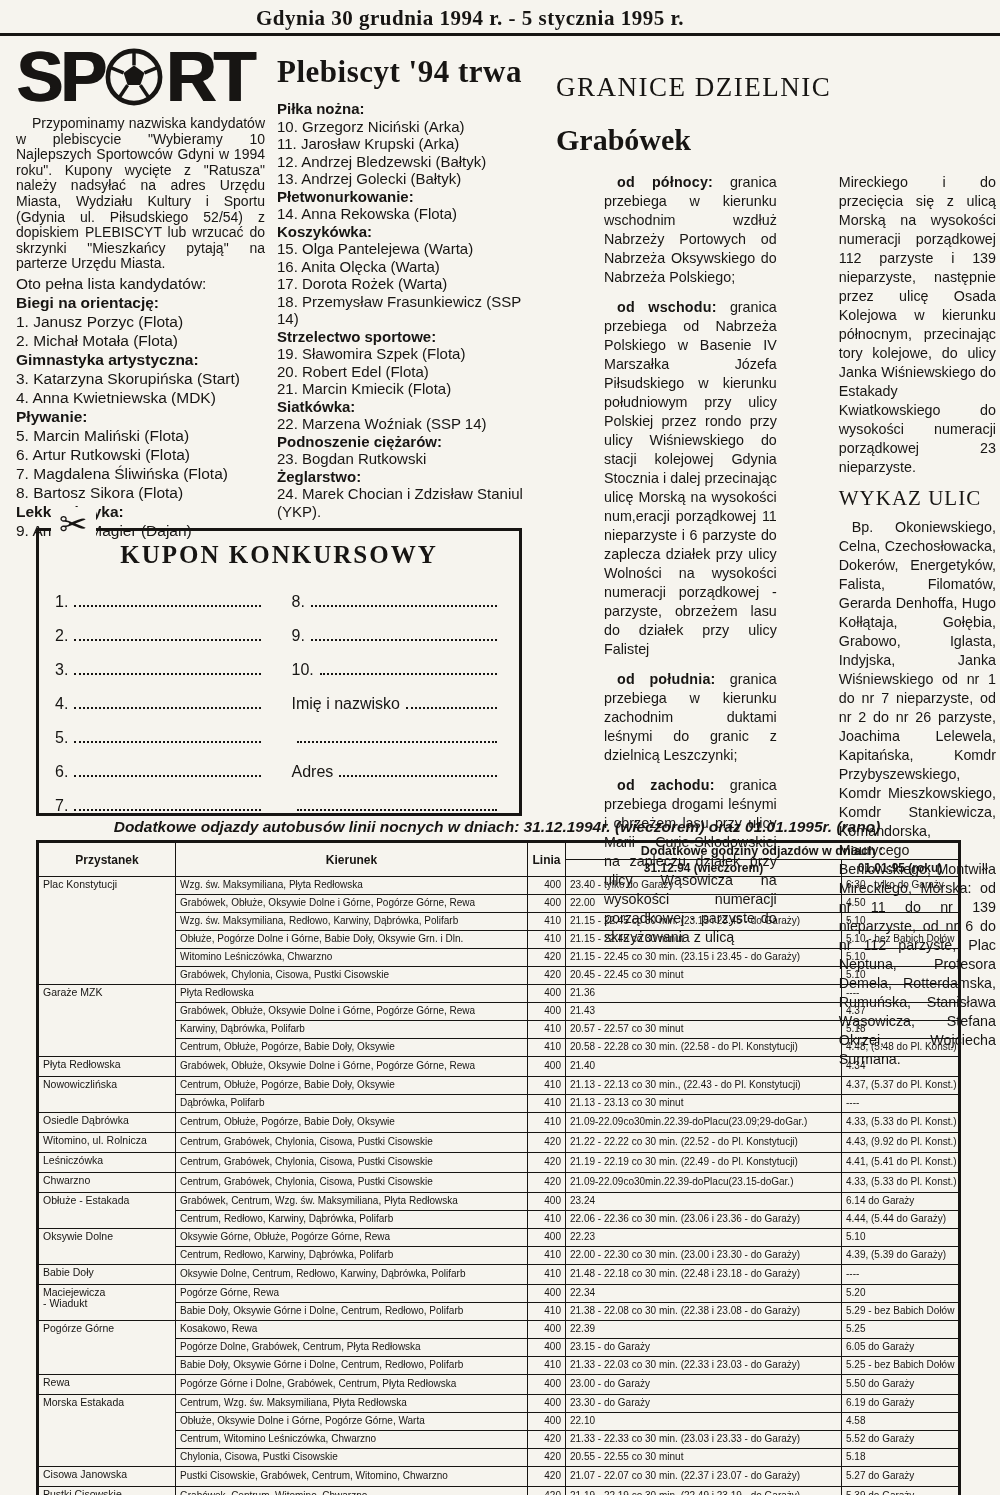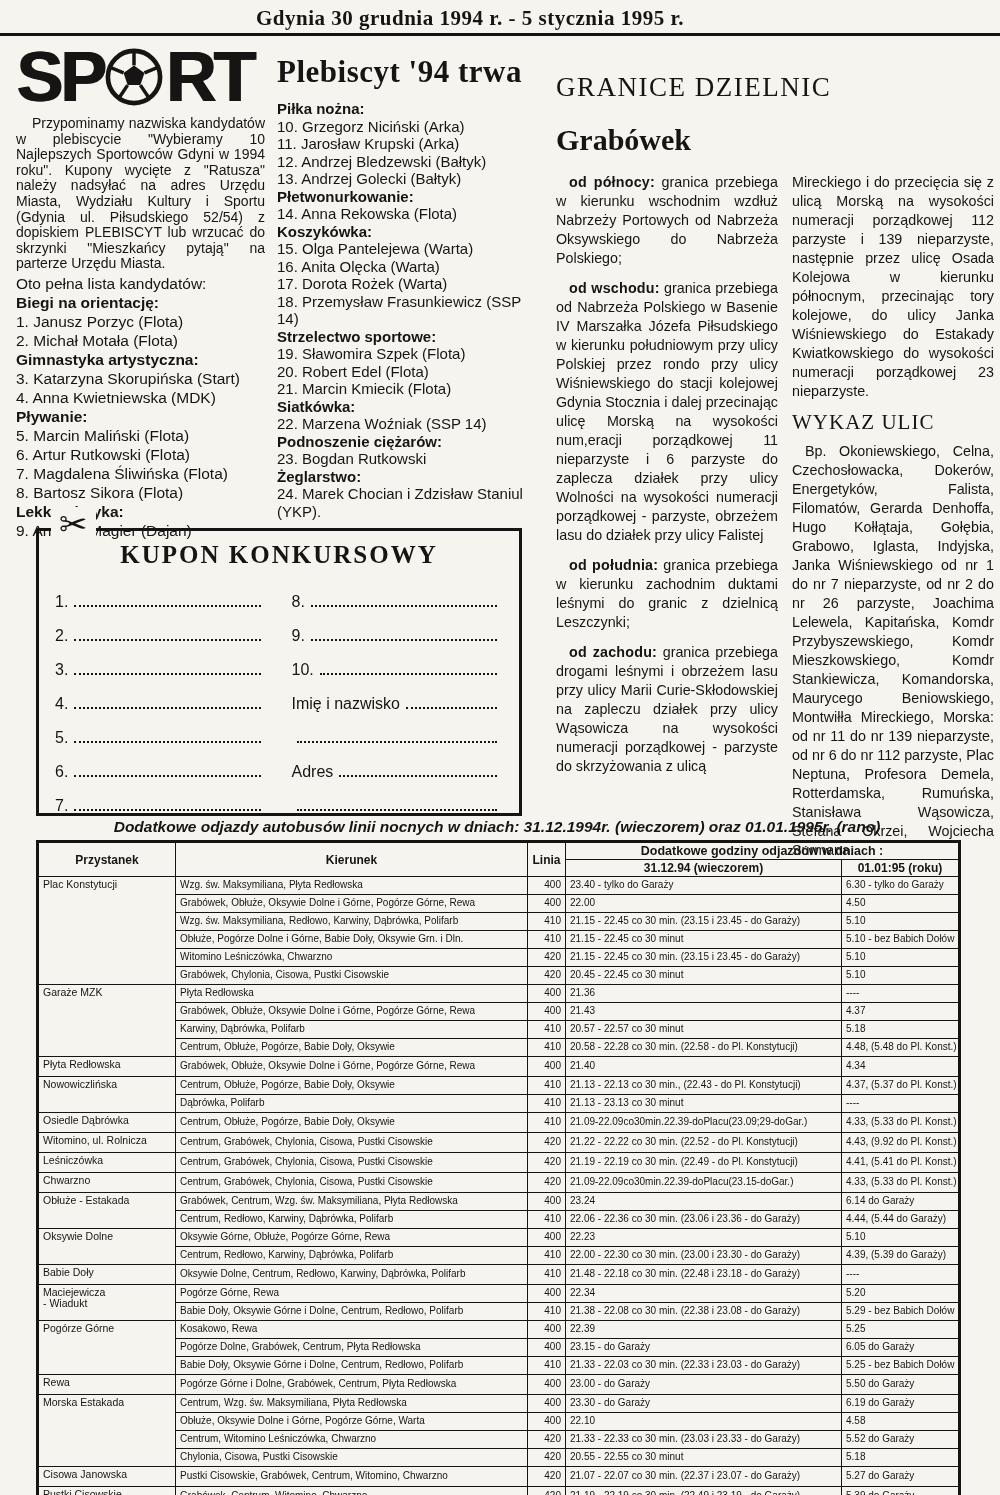--- a/index.html
+++ b/index.html
@@ -24,21 +24,21 @@
   .cand{font-size:15.5px;line-height:19px;}
   .list-tight .cat-h,.list-tight .cand{font-size:15px;line-height:17.5px;}
   #plebiscyt-heading{margin:10px 0 10px;font-family:"Liberation Serif",serif;
     font-weight:bold;font-size:31px;letter-spacing:.5px;}
 
   
   #article{position:absolute;left:556px;top:72px;width:440px;}
   .art-title{font-family:"Liberation Serif",serif;font-weight:normal;font-size:27px;letter-spacing:1.5px;margin:0;}
   .art-sub{font-family:"Liberation Serif",serif;font-weight:bold;font-size:30px;margin:20px 0 0;}
   .art-cols{display:flex;gap:14px;margin-top:16px;}
-  .art-col{text-align:justify;font-size:14.3px;line-height:19px;}
+  .art-col{text-align:justify;font-size:14.3px;line-height:19px;margin-left:48px;}
   .art-col1{width:222px;}
   .art-col2{width:202px;}
   .article-p{margin:0 0 11px;text-indent:13px;}
   .article-p b{letter-spacing:.2px;}
   .no-indent{text-indent:0;}
   .wykaz{font-family:"Liberation Serif",serif;font-weight:normal;font-size:21px;letter-spacing:1px;margin:12px 0 10px;}
 
   
   #coupon{position:absolute;left:36px;top:528px;width:480px;height:282px;border:3px solid #171513;}
   .scissors{position:absolute;top:-24px;left:12px;font-size:34px;line-height:1;

